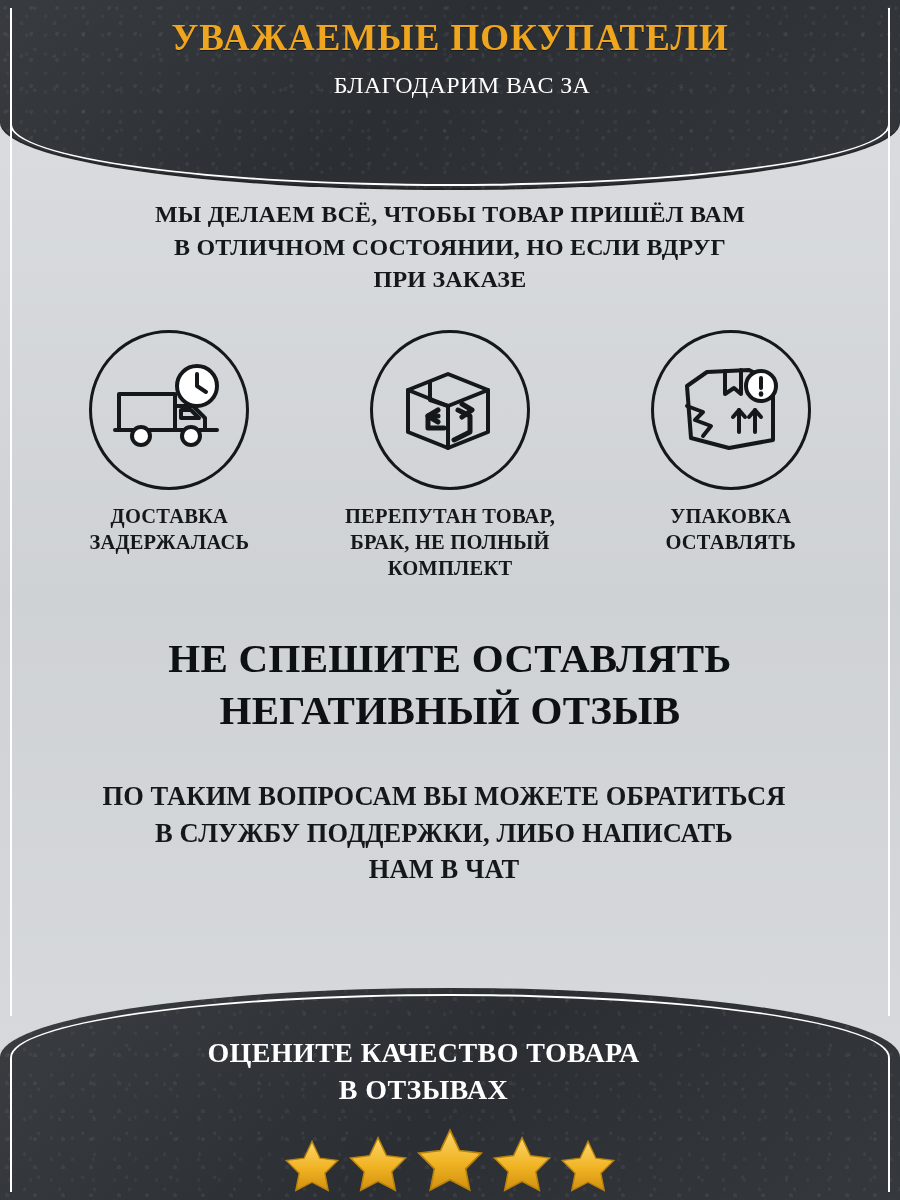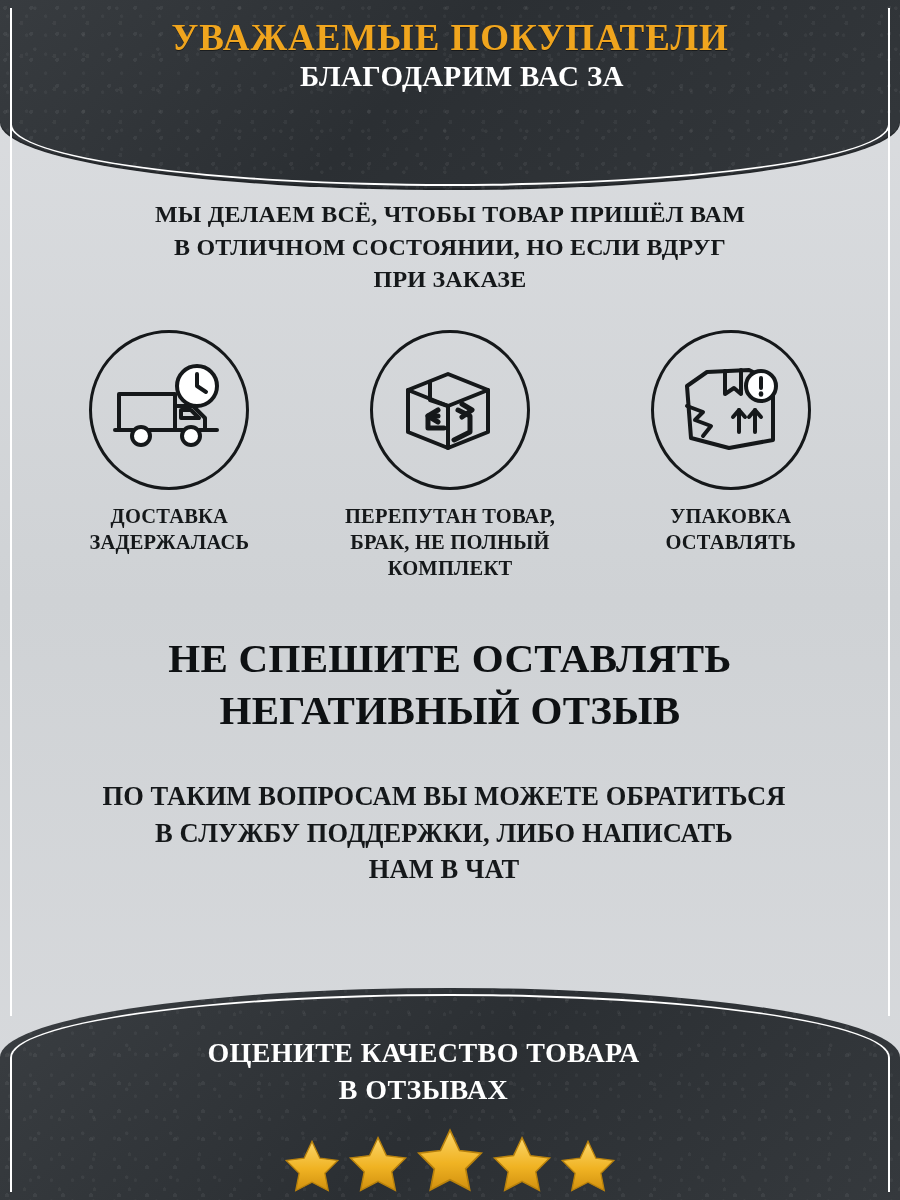--- a/index.html
+++ b/index.html
@@ -70,24 +70,25 @@
     width: 900px;
     text-align: center;
   }
   .title-gold {
     font-size: 37px;
     font-weight: bold;
     letter-spacing: 1px;
     color: #f0a51e;
     text-shadow: 0 1px 0 rgba(0,0,0,0.45);
     line-height: 1.1;
+    margin-bottom: 12px;
   }
   .title-white {
-    font-size: 29px;
-    font-weight: bold;
+    font-size: 24px;
+    font-weight: normal;
     color: #ffffff;
     line-height: 1.18;
     letter-spacing: 0.4px;
     padding-left: 24px;
   }
 
   
   .rail {
     position: absolute;
     top: 96px;

